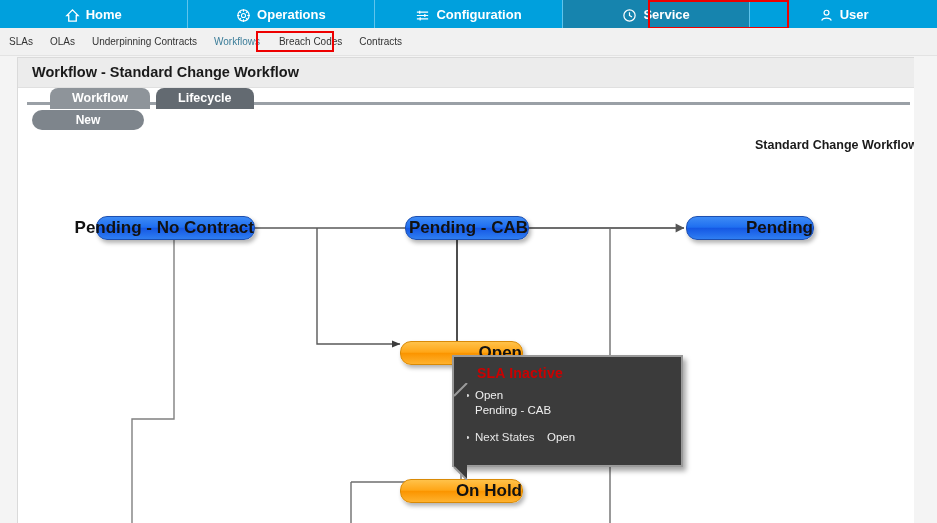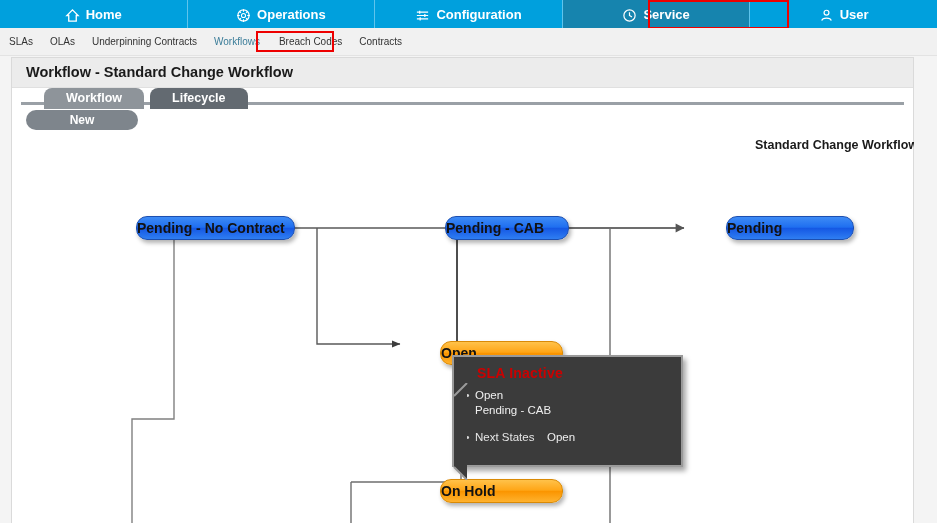--- a/index.html
+++ b/index.html
@@ -42,21 +42,21 @@
   }
   .subnav-inner{display:flex;align-items:center;height:27px;padding-left:9px;}
   .subnav-item{
     font-size:10px;color:#333333;margin-right:17px;cursor:pointer;
     white-space:nowrap;
   }
   .subnav-item.sel{color:#3b7d99;}
 
   
   .panel{
-    position:absolute;left:11px;top:57px;width:903px;height:466px;
+    position:absolute;left:17px;top:57px;width:903px;height:466px;
     background:#ffffff;border:1px solid #dadada;border-bottom:none;
     box-sizing:border-box;
   }
   .panel-title{
     height:29px;line-height:29px;padding-left:14px;
     font-size:14.5px;font-weight:bold;color:#1a1a1a;
     background:#ececec;border-bottom:1px solid #e0e0e0;
   }
   .tabstrip{
     position:relative;height:14px;padding-left:32px;
@@ -83,26 +83,25 @@
     position:absolute;right:19px;top:138px;
     font-size:12.5px;font-weight:bold;color:#1a1a1a;
   }
 
   
   .canvas{position:absolute;left:12px;top:58px;width:901px;height:465px;overflow:hidden;}
   .canvas svg{position:absolute;left:0;top:0;}
 
   .node{
     position:absolute;border-radius:11px;
-    font-size:14px;font-weight:bold;color:#121212;
-    display:flex;align-items:center;justify-content:flex-start;
+    font-size:17px;font-weight:bold;color:#121212;
+    display:flex;align-items:center;justify-content:flex-end;
     white-space:nowrap;cursor:pointer;
     box-shadow:2px 3px 4px rgba(0,0,0,0.30);
     box-sizing:border-box;
-    margin-left:40px;
   }
   .node.blue{
     background:linear-gradient(to bottom,#3e8bf5 0%,#1f6ff0 46%,#1558e4 52%,#2f7ef2 100%);
     border:1px solid #1d4fb0;
   }
   .node.orange{
     background:linear-gradient(to bottom,#ffc24a 0%,#ffa617 46%,#fb9500 52%,#ffb22e 100%);
     border:1px solid #d98a06;
   }
 

